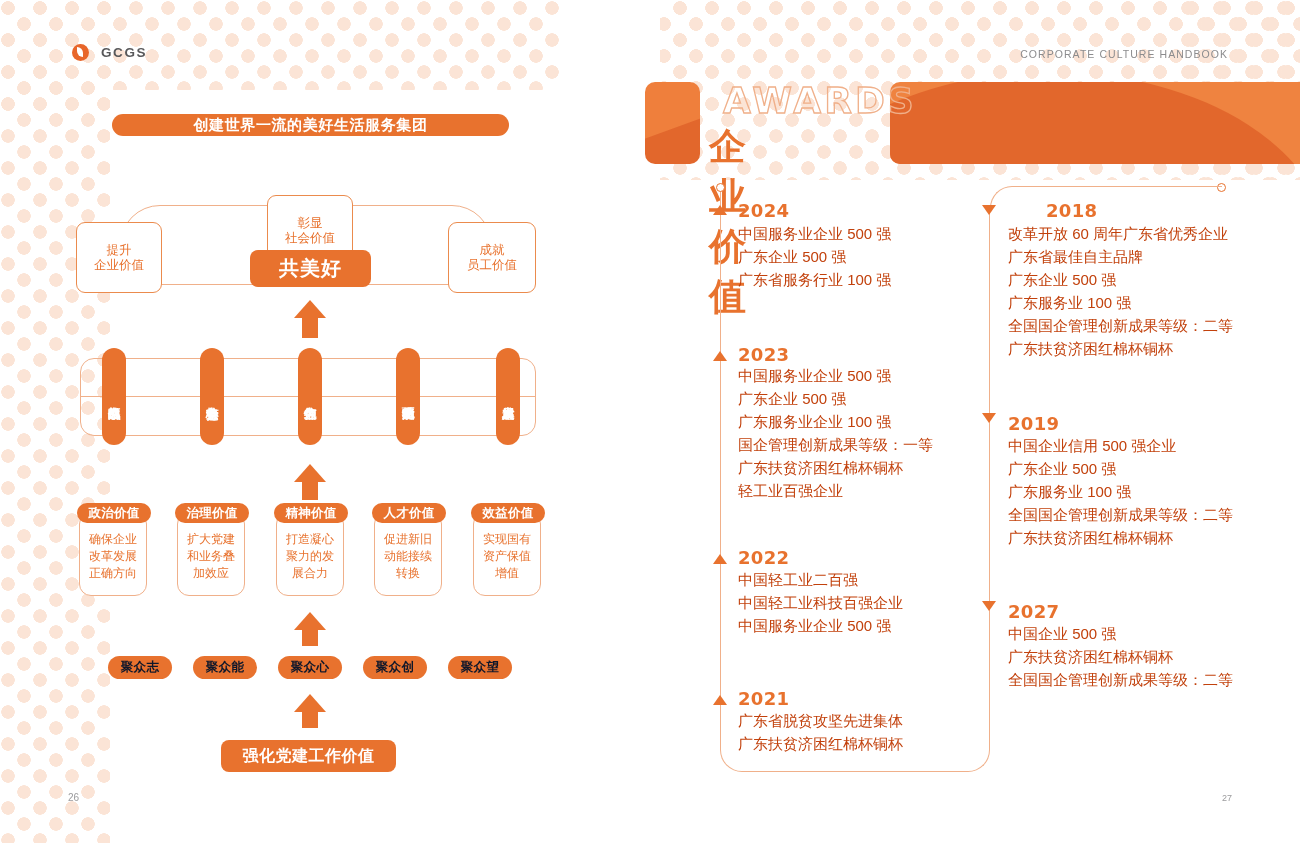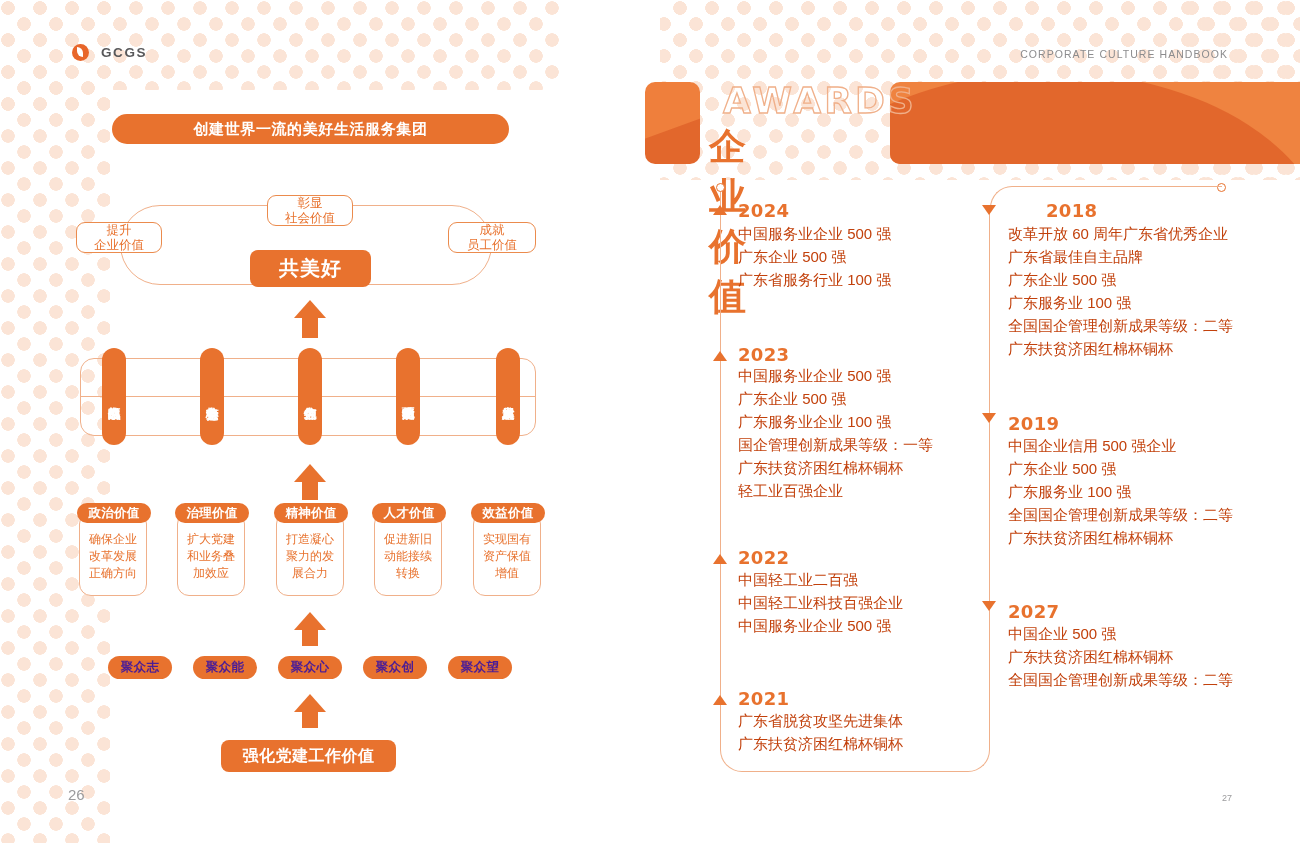--- a/index.html
+++ b/index.html
@@ -42,43 +42,43 @@
   }
   #logo-mark:after{
     content:""; position:absolute; left:5px; top:3px; width:6px; height:10px;
     border-radius: 0 6px 0 6px; background:#fff;
   }
   #logo-text { font-size:13.5px; font-weight:700; letter-spacing:1.6px; color:#58585a; }
   #handbook-label {
     position:absolute; right:72px; top:48px;
     font-size:10.5px; letter-spacing:1.05px; color:#8c8c8e;
   }
-  #pg-left  { position:absolute; left:68px; bottom:40px; font-size:15px; color:#9b9b9d; }
+  #pg-left  { position:absolute; left:68px; bottom:40px; font-size:10px; color:#9b9b9d; }
   #pg-right { position:absolute; right:68px; bottom:40px; font-size:9px; color:#9b9b9d; }
 
   
   #left-page { position:absolute; left:0; top:0; width:600px; height:843px; }
 
   #vision-banner {
-    position:absolute; left:112px; top:114px; width:397px; height:30px;
+    position:absolute; left:112px; top:114px; width:397px; height:22px;
     background:#e8722e; border-radius:15px;
     display:flex; align-items:center; justify-content:center;
     color:#fff; font-size:15px; font-weight:700; letter-spacing:.6px;
   }
 
   
   #halo {
     position:absolute; left:120px; top:205px; width:372px; height:80px;
     border:1.3px solid #f0b08a; border-radius:42px;
   }
 
   .pill-out {
     position:absolute; background:#fff; border:1.4px solid #eb8b4d;
     border-radius:9px; text-align:center; color:#e8722e;
-    font-size:12.5px; line-height:14.5px; padding:0 8px; font-weight:500;
+    font-size:12.5px; line-height:14.5px; padding:20px 8px; font-weight:500;
   }
   #pill-enterprise { left:76px; top:222px; width:86px; }
   #pill-social     { left:267px; top:195px; width:86px; }
   #pill-employee   { left:448px; top:222px; width:88px; }
 
   #core-badge {
     position:absolute; left:250px; top:250px; width:121px; height:37px;
     background:#e8722e; border-radius:8px; display:flex;
     align-items:center; justify-content:center;
     color:#fff; font-size:20px; font-weight:700; letter-spacing:1px;
@@ -118,21 +118,21 @@
     align-items:center; justify-content:center; letter-spacing:.3px;
   }
   .val-body {
     position:absolute; left:0; top:18px; width:100%;
     text-align:center; color:#e8722e; font-size:12px; line-height:17px;
   }
 
   
   .ju-pill {
     position:absolute; top:656px; width:64px; height:23px;
-    background:#e8722e; border-radius:11.5px; color:#4c1d95;
+    background:#e8722e; border-radius:11.5px; color:#0f172a;
     font-size:12.5px; font-weight:700; display:flex;
     align-items:center; justify-content:center; letter-spacing:.3px;
   }
 
   #party-banner {
     position:absolute; left:221px; top:740px; width:175px; height:32px;
     background:#e8722e; border-radius:8px; color:#fff;
     font-size:16px; font-weight:700; display:flex;
     align-items:center; justify-content:center; letter-spacing:.5px;
   }

